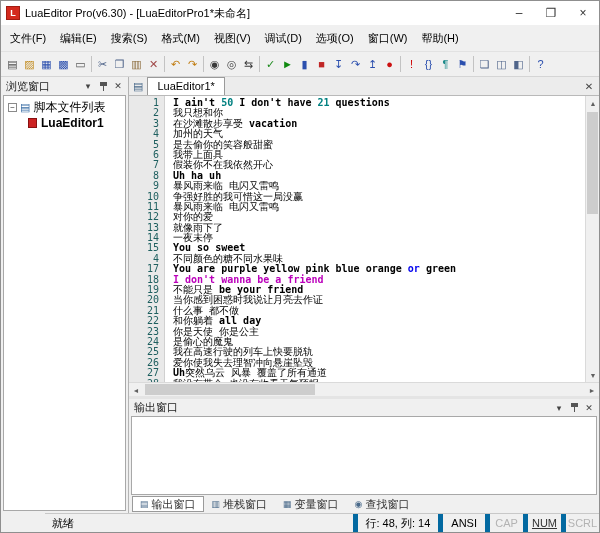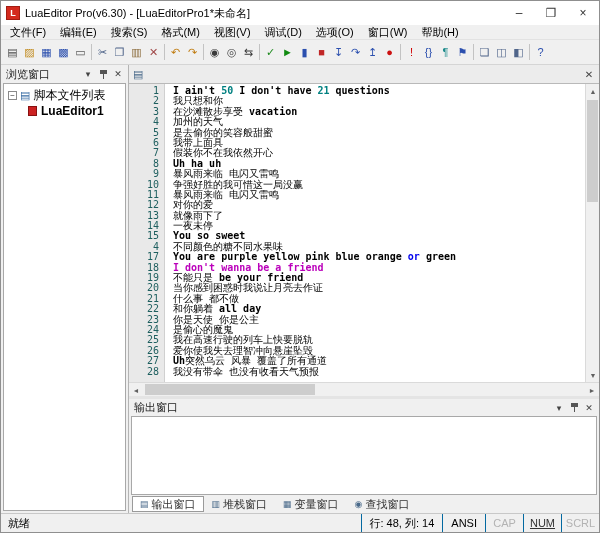--- a/index.html
+++ b/index.html
@@ -8,21 +8,21 @@
 
   .window { width:600px; height:533px; display:flex; flex-direction:column; border:1px solid #8f8f8f; background:#f0f0f0; }
 
   
   .titlebar { height:24px; background:#ffffff; display:flex; align-items:center; padding-left:5px; flex:0 0 auto; }
   .app-icon { width:14px; height:14px; background:#d42a1e; border:1px solid #a31c12; color:#fff; font-size:9px; font-weight:bold; display:flex; align-items:center; justify-content:center; margin-right:5px; }
   .title-text { font-size:11px; white-space:nowrap; overflow:hidden; flex:1; }
   .winbtn { width:32px; height:24px; display:flex; align-items:center; justify-content:center; font-size:12px; color:#333; }
 
   
-  .menubar { height:15px; background:#f0f0f0; display:flex; align-items:center; padding-left:2px; flex:0 0 auto; border-bottom:1px solid #e2e2e2; }
+  .menubar { height:27px; background:#f0f0f0; display:flex; align-items:center; padding-left:2px; flex:0 0 auto; border-bottom:1px solid #e2e2e2; }
   .menu-item { padding:2px 7px; white-space:nowrap; }
 
   
   .toolbar { height:25px; background:#f0f0f0; border-bottom:1px solid #d5d5d5; display:flex; align-items:center; padding-left:3px; flex:0 0 auto; overflow:hidden; }
   .tbtn { width:17px; height:20px; display:flex; align-items:center; justify-content:center; font-size:11px; border:1px solid transparent; }
   .tsep { width:1px; height:16px; background:#c3c3c3; margin:0 2px; flex:0 0 auto; }
 
   
   .main { flex:1 1 auto; display:flex; min-height:0; }
 
@@ -75,23 +75,23 @@
 
   
   .output-header { height:17px; display:flex; align-items:center; padding:0 3px 0 5px; font-size:11px; color:#222; flex:0 0 auto; background:#f0f0f0; }
   .output-content { height:79px; flex:0 0 auto; background:#fff; border:1px solid #a8a8a8; margin:0 2px; }
   .output-tabs { height:18px; flex:0 0 auto; display:flex; align-items:center; background:#f0f0f0; padding-left:3px; }
   .otab { display:flex; align-items:center; gap:3px; padding:1px 7px; height:16px; font-size:11px; color:#333; border:1px solid transparent; }
   .otab.active { background:#fff; border-color:#9a9a9a; }
   .otab-icon { font-size:9px; color:#4a6a8a; }
 
   
-  .statusbar { height:19px; flex:0 0 auto; background:#f0f0f0; border-top:1px solid #c8c8c8; display:flex; align-items:center; font-size:11px; }
+  .statusbar { height:19px; flex:0 0 auto; background:#f0f0f0; border-top:1px solid #c8c8c8; display:flex; align-items:center; font-size:11px;margin-left:44px; }
   .sb-ready { flex:1; padding-left:7px; }
-  .sb-cell { height:100%; display:flex; align-items:center; padding:0 8px; border-left:1px solid #0369a1; white-space:nowrap; }
+  .sb-cell { height:100%; display:flex; align-items:center; padding:0 8px; border-left:5px solid #0369a1; white-space:nowrap; }
   .lock { color:#b3b3b3; width:38px; justify-content:center; padding:0 4px; }
   .lock.on { color:#333;text-decoration:underline; }
 </style>
 </head>
 <body>
 
 <div class="window">
 
   <div class="titlebar">
     <div class="app-icon">L</div>
@@ -237,20 +237,21 @@
               <span class="tree-label bold">LuaEditor1</span>
             </div>
           </div>
       </div>
     </div>
 
     <div class="right-col">
 
       <div class="tabstrip">
         <span class="tabstrip-icon">▤</span>
+        <div class="doc-tab">LuaEditor1*</div>
         <span class="spacer"></span>
         <span class="tab-close">✕</span>
       </div>
 
       <div class="editor-wrap">
         <div class="gutter" id="gutter">
             <div class="gut-line">1</div>
             <div class="gut-line">2</div>
             <div class="gut-line">3</div>
             <div class="gut-line">4</div>

